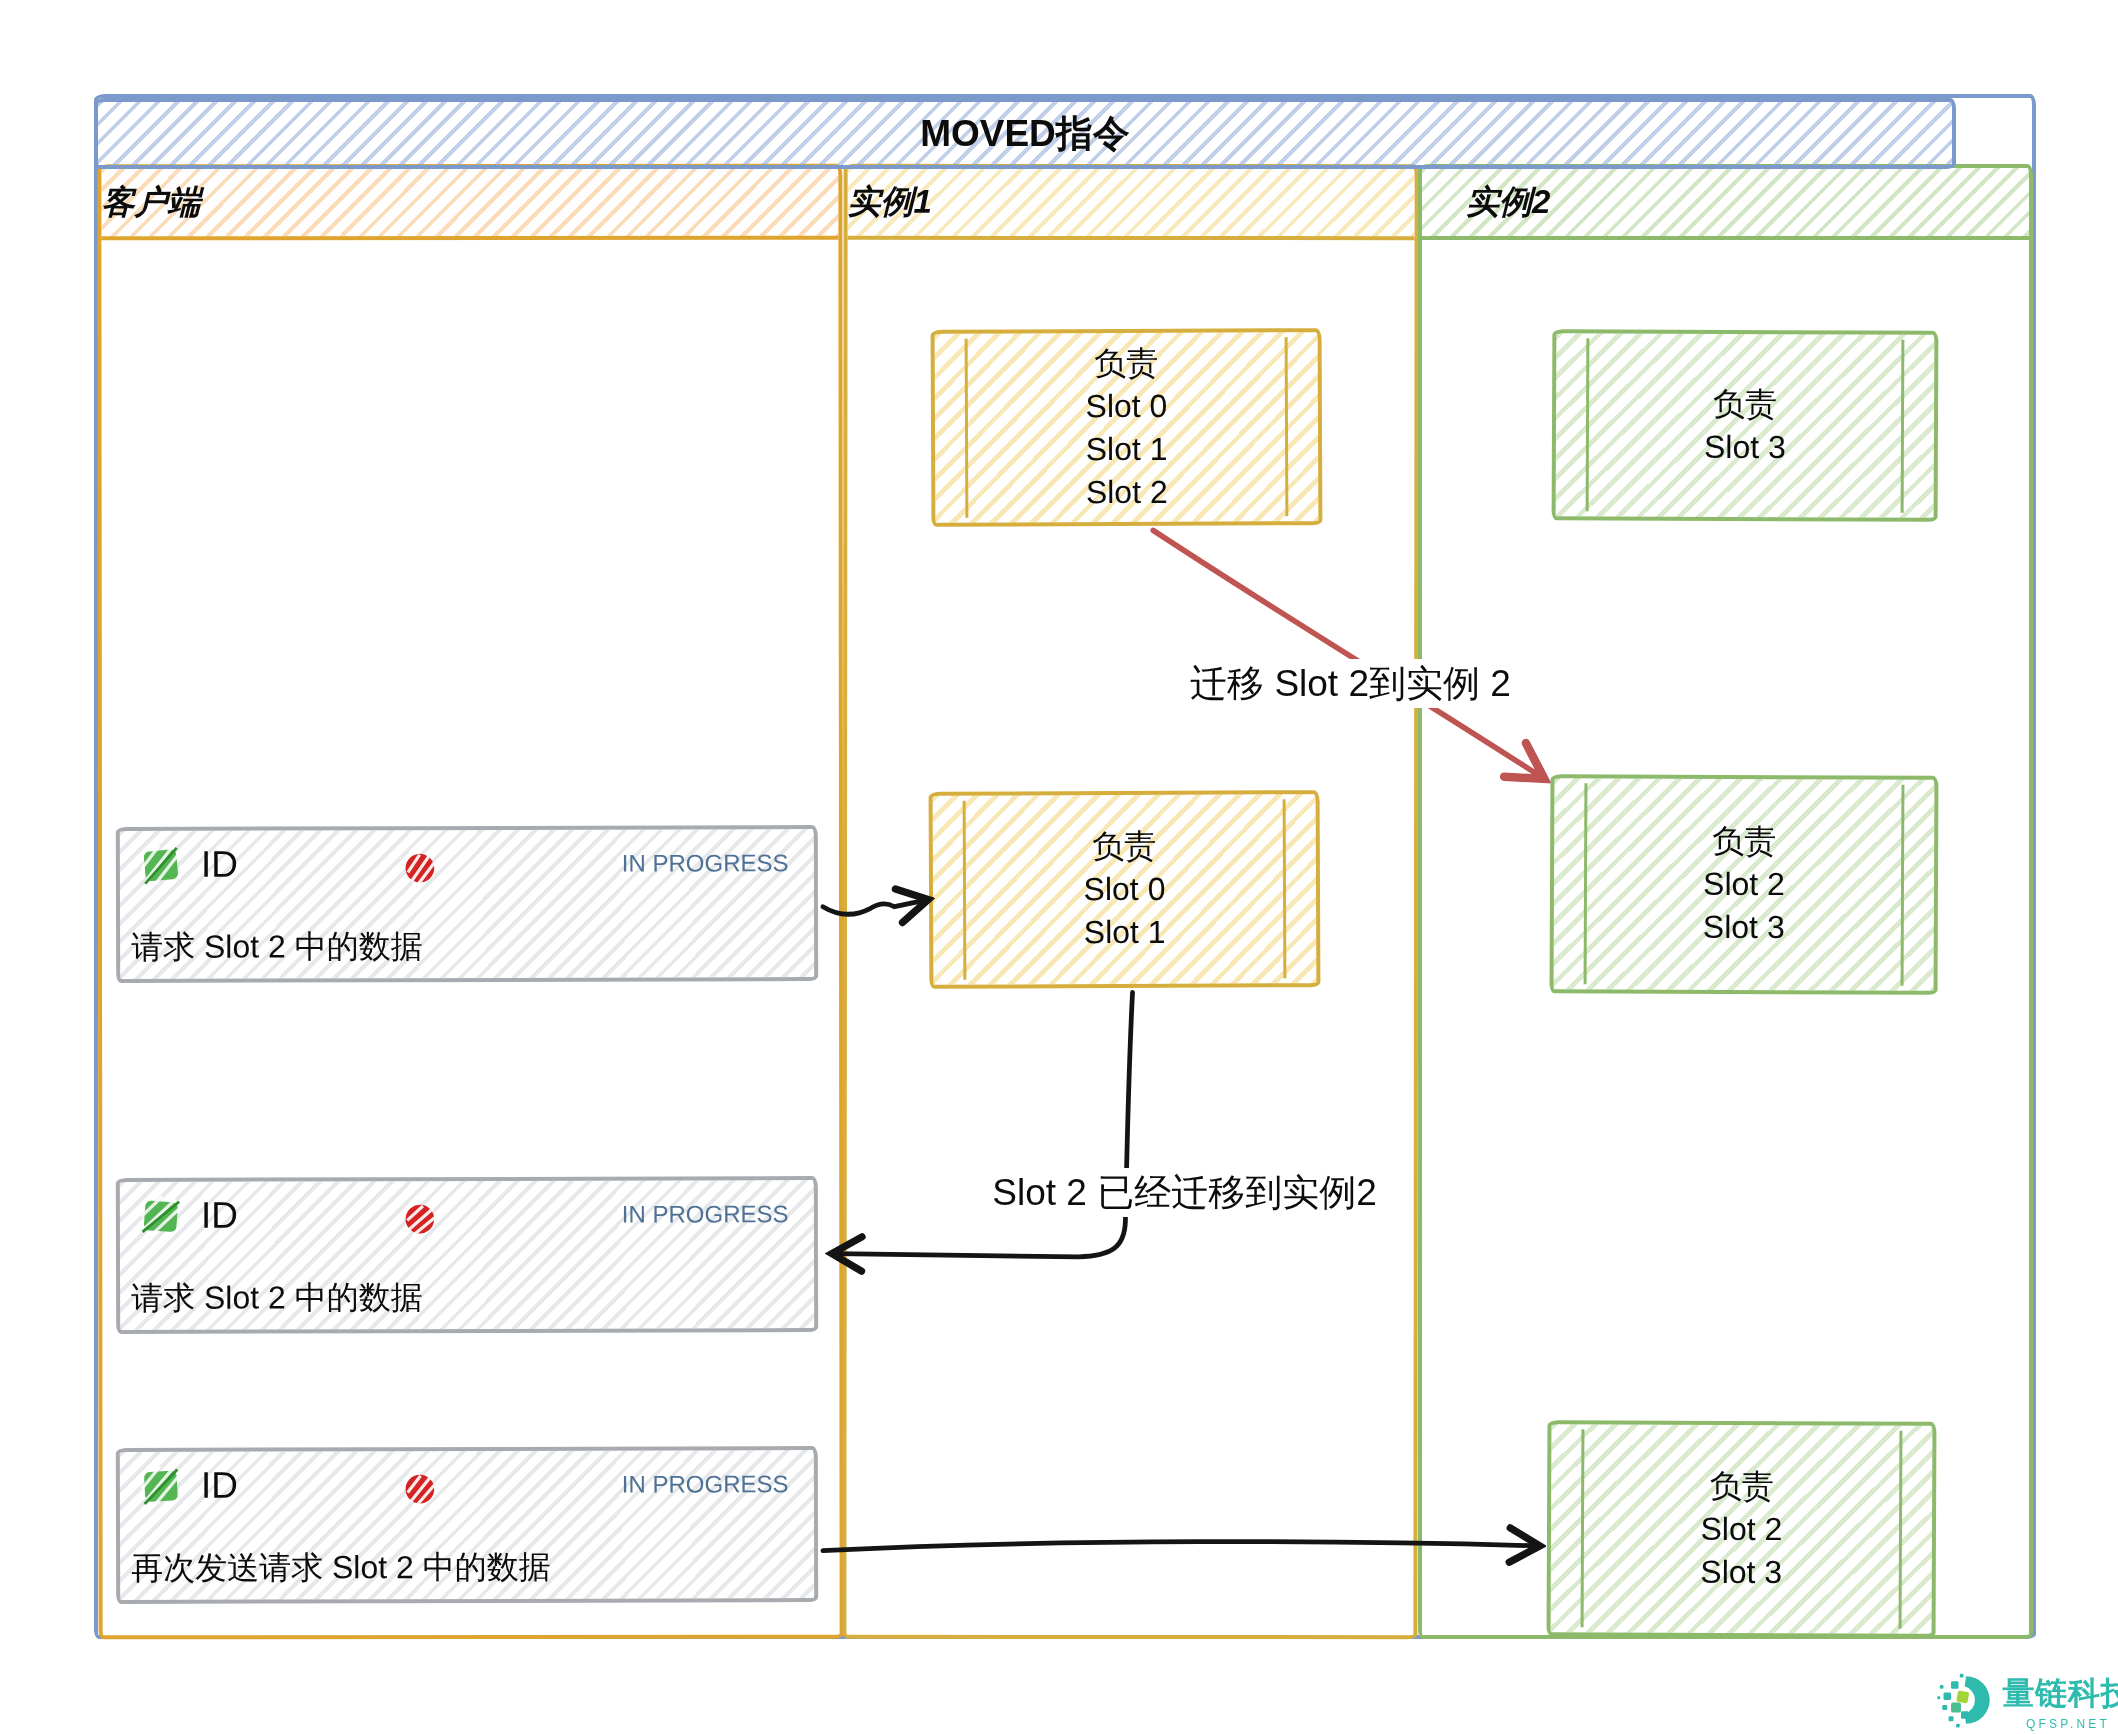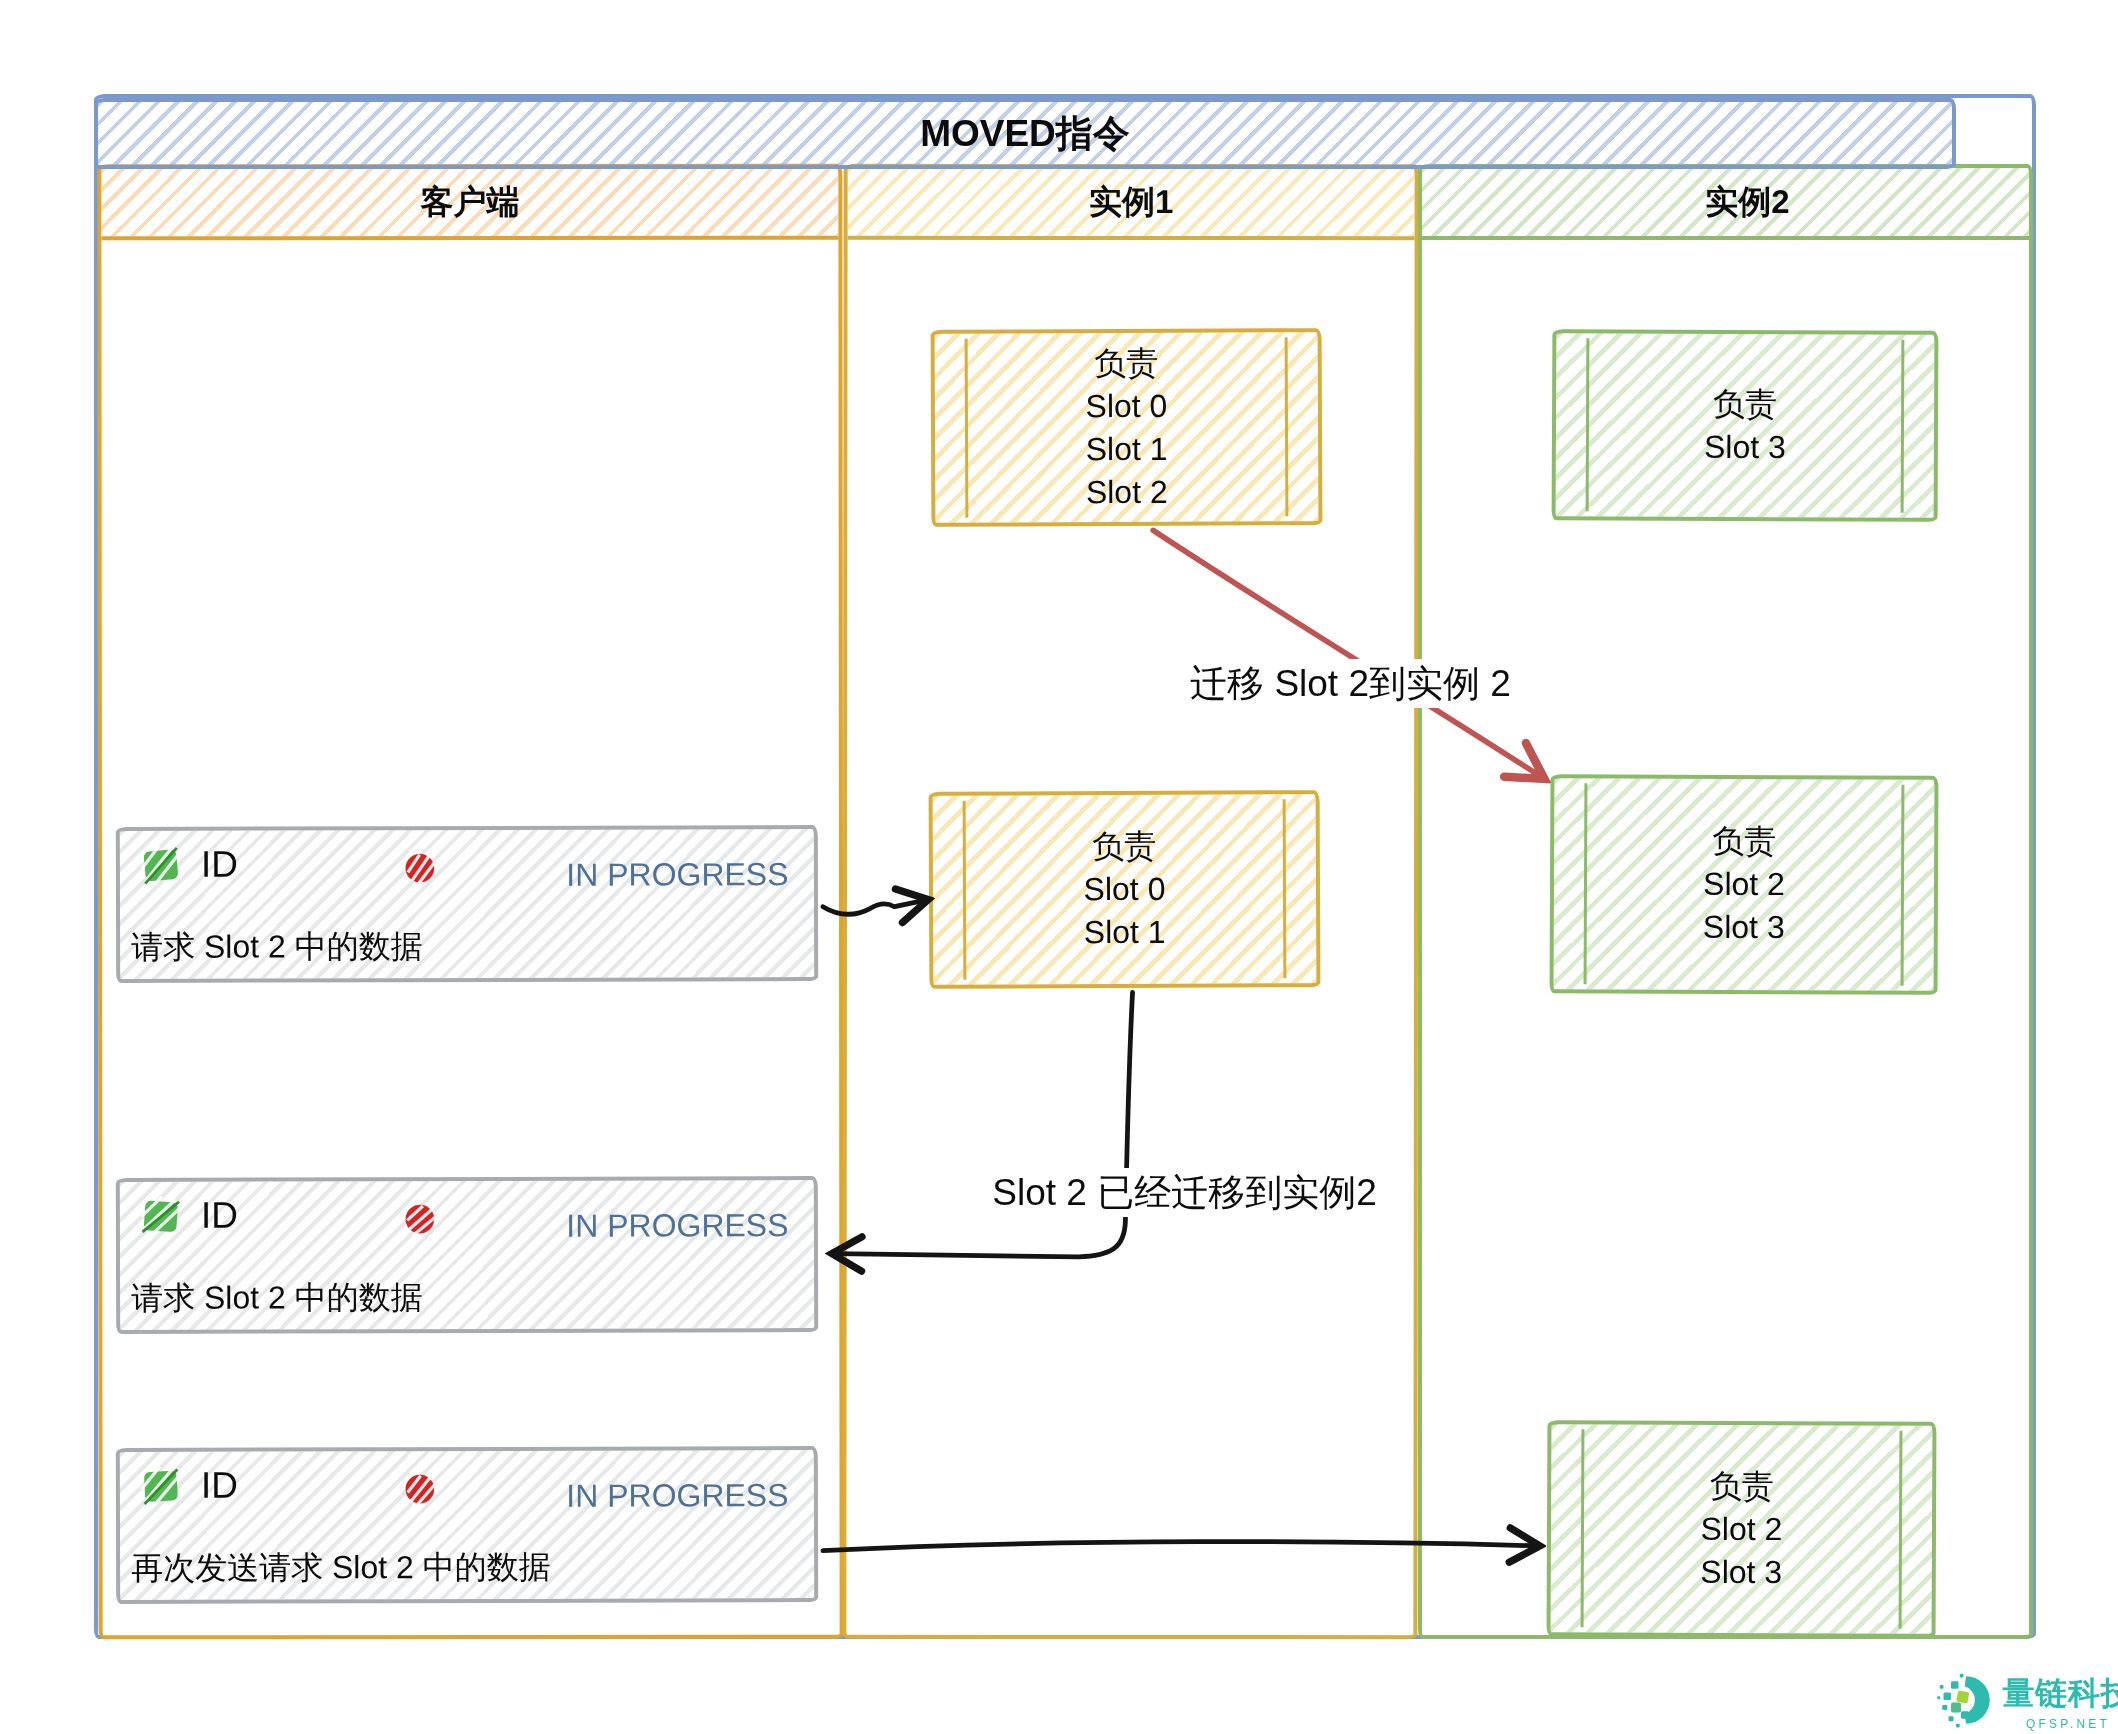--- a/index.html
+++ b/index.html
@@ -13,21 +13,21 @@
     border:4px solid #7c99cc;z-index:1;}
   .blue-header{left:94px;top:98px;width:1862px;height:71px;border:4px solid #7c99cc;
     background:repeating-linear-gradient(135deg,rgba(144,168,216,.55) 0 4px,rgba(0,0,0,0) 4px 13.5px);
     display:flex;align-items:center;justify-content:center;z-index:3;}
   .blue-header .title{font-size:37px;font-weight:bold;color:#0c0c0c;}
 
   .lane{top:164px;height:1475px;z-index:2;background:#fff;}
   .lane-client{left:98px;width:745px;border:4.8px solid #dfa42e;transform:rotate(-.05deg);}
   .lane-i1{left:843px;width:575px;border:4.8px solid #d6ae3e;transform:rotate(.05deg);}
   .lane-i2{left:1418px;width:615px;border:4.8px solid #8cba6a;}
-  .lane-header{height:68px;border-bottom:4.8px solid;display:flex;align-items:center;justify-content:center;}
+  .lane-header{height:68px;border-bottom:4.8px solid;display:flex;align-items:center;justify-content:flex-start;font-style:italic;}
   .lane-client .lane-header{border-color:#dfa42e;
     background:repeating-linear-gradient(135deg,rgba(247,184,114,.5) 0 4px,rgba(0,0,0,0) 4px 13.5px);}
   .lane-i1 .lane-header{border-color:#d6ae3e;
     background:repeating-linear-gradient(135deg,rgba(242,212,120,.5) 0 4px,rgba(0,0,0,0) 4px 13.5px);}
   .lane-i2 .lane-header{border-color:#8cba6a;
     background:repeating-linear-gradient(135deg,rgba(167,206,140,.5) 0 4px,rgba(0,0,0,0) 4px 13.5px);padding-left:44px;}
   .lane-header span{font-size:33px;font-weight:bold;color:#0c0c0c;}
 
   
   .slotbox{z-index:4;display:flex;flex-direction:column;align-items:center;justify-content:center;
@@ -40,21 +40,21 @@
   .slotbox.green{border:4.8px solid #8cba6a;transform:rotate(.25deg);
     background:repeating-linear-gradient(135deg,rgba(171,209,146,.45) 0 4.8px,rgba(0,0,0,0) 4.8px 14.3px);}
   .slotbox.green .pp{background:#8cba6a;}
 
   
   .reqbox{z-index:4;border:4px solid #a7abb0;transform:rotate(-.15deg);
     background:repeating-linear-gradient(135deg,rgba(176,180,186,.3) 0 4px,rgba(0,0,0,0) 4px 12.7px);}
   .reqbox .icon-green{position:absolute;left:17.5px;top:11px;}
   .reqbox .id{position:absolute;left:81px;top:12.7px;font-size:37px;color:#0c0c0c;}
   .reqbox .icon-red{position:absolute;left:280px;top:17.5px;}
-  .reqbox .status{position:absolute;right:25.4px;top:27px;font-size:32px;color:#4f7195;}
+  .reqbox .status{position:absolute;right:25.4px;top:20px;font-size:24px;color:#4f7195;}
   .reqbox .msg{position:absolute;left:11px;bottom:9.5px;font-size:32px;color:#0c0c0c;}
 
   
   .note{z-index:6;background:#ffffff;display:flex;align-items:center;justify-content:center;
     font-size:37px;color:#0c0c0c;white-space:nowrap;margin-top:32px;}
 
   svg.arrows{position:absolute;left:0;top:0;z-index:5;pointer-events:none;}
 
   
   .logo{left:1936px;top:1668px;width:191px;height:67px;z-index:7;display:flex;align-items:center;}

